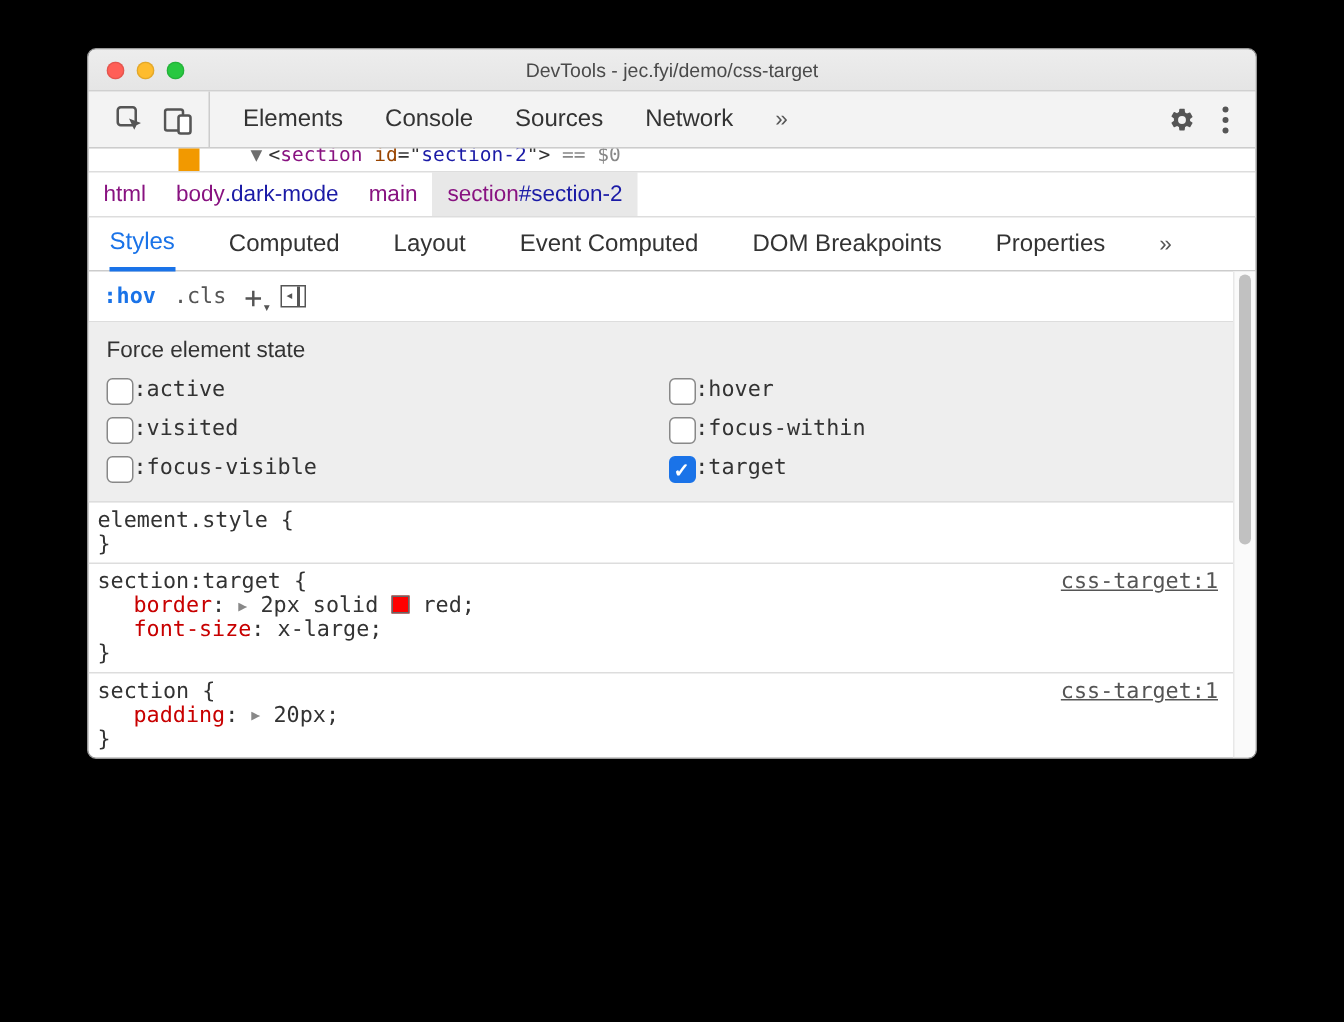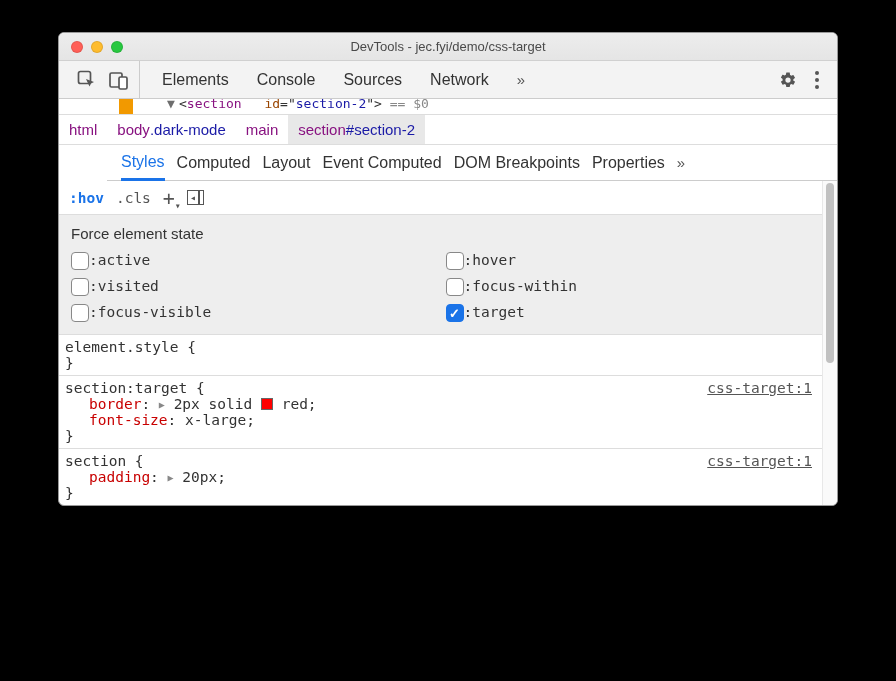--- a/index.html
+++ b/index.html
@@ -61,33 +61,33 @@
       font-family: Menlo, monospace; font-size:13px;
       padding-left:94px;
       position:relative;
     }
     .snippet .mark {
       position:absolute; left:60px; top:-2px; width:14px; height:18px; background:#F29900;
     }
     .snippet .caret { position:absolute; left:108px; top:-3px; color:#6e6e6e;}
     .snippet-text { position:relative; top:-3px; left:26px;}
     .tagname {color:#881280;}
-    .attrname {color:#994500;margin-left:15px;}
+    .attrname {color:#994500;}
     .attrval {color:#1a1aa6;}
     .gray{color:#888;}
     .crumbs {
       height:30px; display:flex; align-items:stretch; border-bottom:1px solid #ddd;
       font-size:15px; background:#fff;
     }
     .crumb { display:flex; align-items:center; padding:0 10px; color:#881280; cursor:default;}
     .crumb.sel { background:#e8e8e8;}
     .crumb .cls, .crumb .id { color:#1a1aa6;}
     .subtabs {
-      height:36px; display:flex; align-items:center; gap:12px; padding:0 14px;
-      border-bottom:1px solid #ccc; font-size:16px; color:#333;margin-left:48px;
+      height:36px; display:flex; align-items:center; gap:36px; padding:0 14px;
+      border-bottom:1px solid #ccc; font-size:16px; color:#333;
     }
     .subtab { padding:7px 0;}
     .subtab.active { color:#1a73e8; border-bottom:3px solid#1a73e8; margin-bottom:-1px;}
     .content { display:flex; }
     .main { flex:1; min-width:0;}
     .scrollbar { width:15px; background:#fafafa; border-left:1px solid #e8e8e8; position:relative;}
     .thumb { position:absolute; left:3px; right:3px; top:2px; height:180px; background:#c1c1c1; border-radius:4px;}
     .filterbar {
       height:34px; display:flex; align-items:center; border-bottom:1px solid #ddd;
     }

